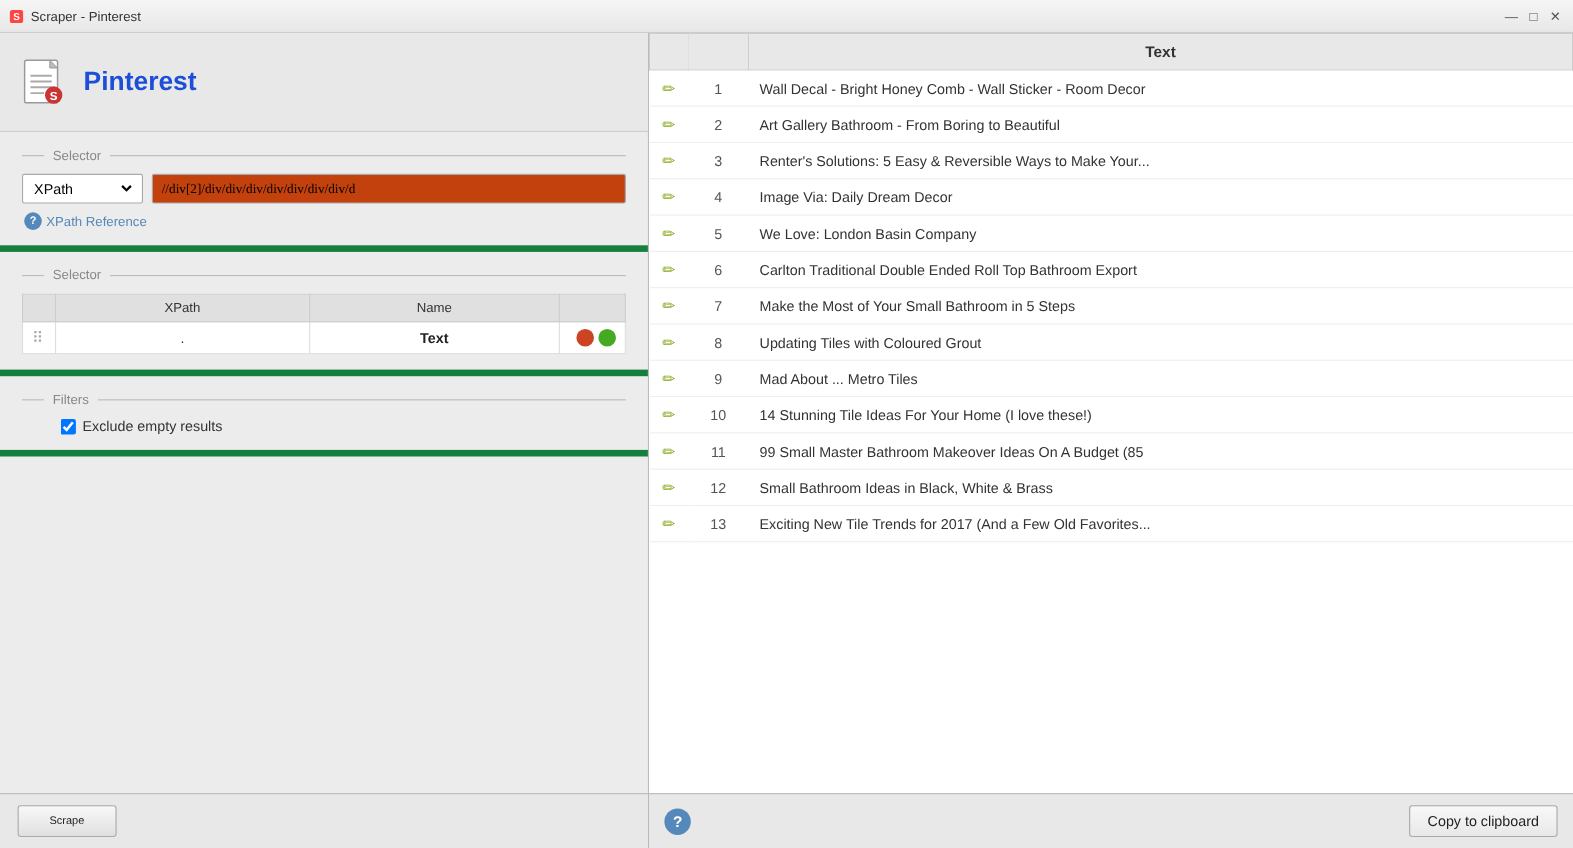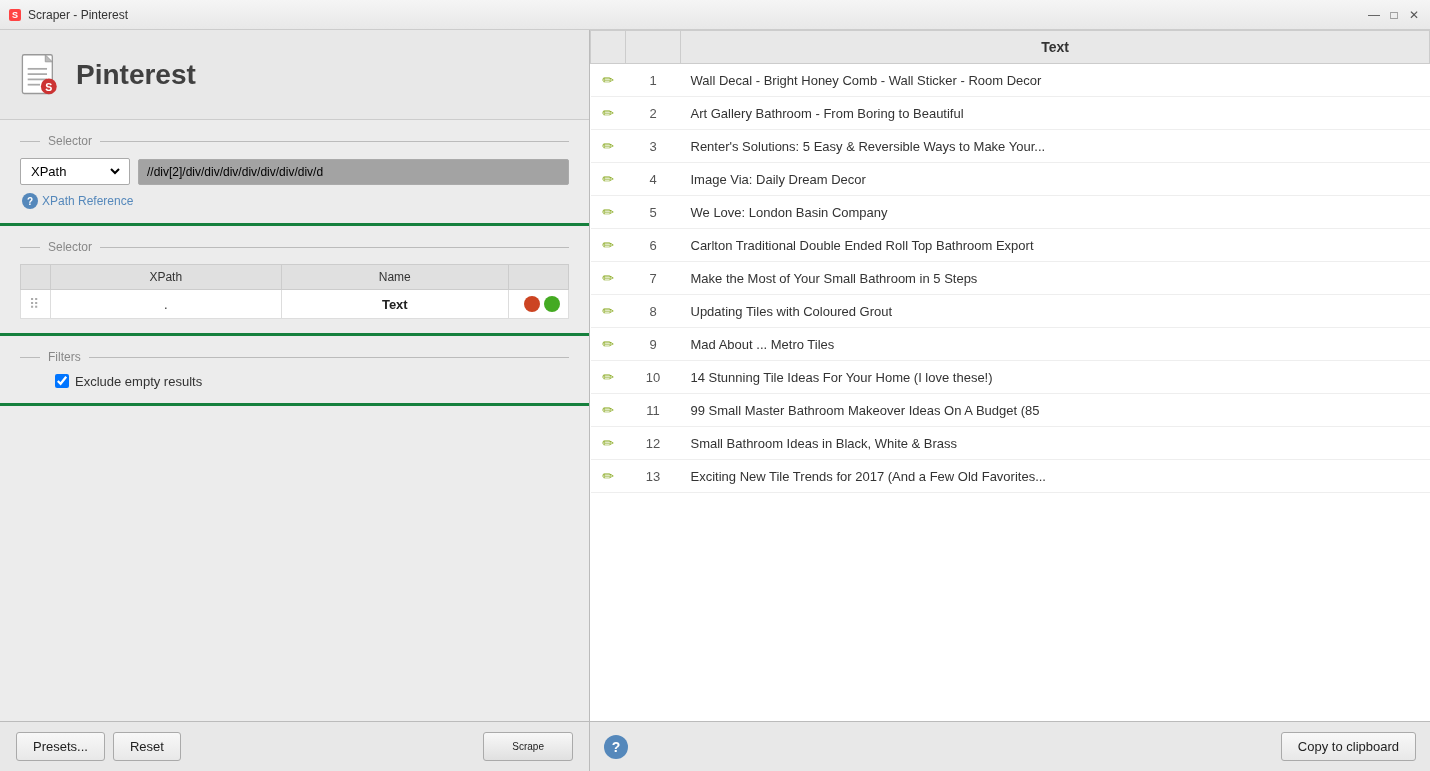--- a/index.html
+++ b/index.html
@@ -82,29 +82,29 @@
       display: flex;
       align-items: center;
       justify-content: center;
       flex-shrink: 0;
     }
     .app-icon svg {
       width: 44px;
       height: 44px;
     }
     .app-title {
-      font-size: 28px;
+      font-size: 24px;
       font-weight: bold;
-      color: #404040;
+      color: #1d4ed8;
     }
 
     
     .section {
       padding: 14px 20px;
-      border-bottom: 3px solid #15803d;
+      border-bottom: 6px solid #15803d;
     }
     .section-label {
       font-size: 12px;
       color: #888;
       margin-bottom: 10px;
       display: flex;
       align-items: center;
       gap: 8px;
     }
     .section-label::before {
@@ -146,22 +146,22 @@
       cursor: pointer;
       outline: none;
       width: 100%;
     }
     .xpath-input {
       flex: 1;
       border: 1px solid #aaa;
       border-radius: 2px;
       padding: 5px 8px;
       font-size: 12px;
-      background: #a3a3a3;
-      font-family: Liberation Sans, sans-serif;
+      background: #c2410c;
+      font-family: Liberation Serif, serif;
       overflow: hidden;
       text-overflow: ellipsis;
       white-space: nowrap;
     }
     .xpath-reference {
       display: flex;
       align-items: center;
       gap: 4px;
       margin-top: 8px;
       padding-left: 2px;
@@ -224,21 +224,21 @@
       height: 16px;
       border-radius: 50%;
       background: #44aa22;
       border: none;
       cursor: pointer;
     }
 
     
     .filter-row {
       display: flex;
-      align-items: flex-start;
+      align-items: center;
       gap: 6px;
       padding-left: 35px;
     }
     .filter-row input[type="checkbox"] {
       width: 14px;
       height: 14px;
       cursor: pointer;
     }
     .filter-label {
       font-size: 13px;
@@ -467,24 +467,20 @@
 
     <div class="section">
       <div class="section-label">Filters</div>
       <div class="filter-row">
         <input type="checkbox" id="exclude-empty" checked="" style="">
         <label for="exclude-empty" class="filter-label">Exclude empty results</label>
       </div>
     </div>
 
     <div class="bottom-toolbar-left">
-      <div class="left-btn-group">
-        <button class="toolbar-btn">Presets...</button>
-        <button class="toolbar-btn">Reset</button>
-      </div>
       <button class="scrape-btn">Scrape</button>
     </div>
 
   </div>
 
   <div class="right-panel">
 
     <div class="results-container">
       <table class="results-table">
         <thead>

